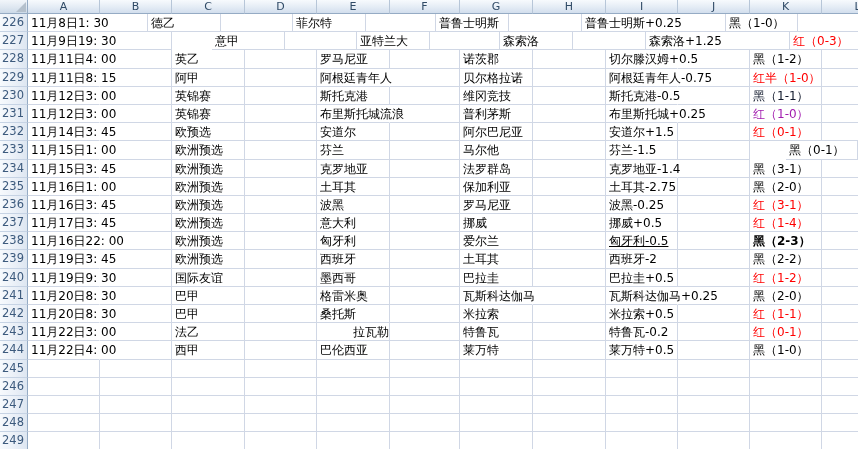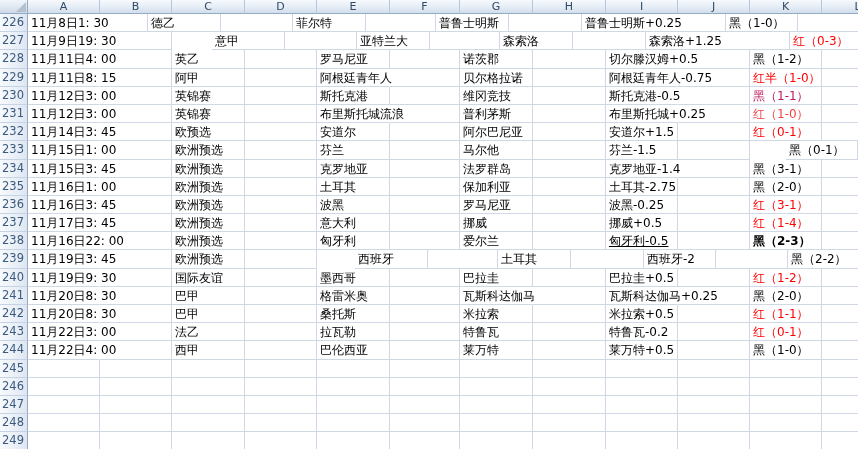--- a/index.html
+++ b/index.html
@@ -135,36 +135,36 @@
         <div class="cell" style="width: 72px; border-right-color: transparent;"><span>11月12日3: 00</span></div>
         <div class="cell" style="width: 72px;"></div>
         <div class="cell" style="width: 73px;"><span>英锦赛</span></div>
         <div class="cell" style="width: 72px;"></div>
         <div class="cell" style="width: 73px;"><span>斯托克港</span></div>
         <div class="cell" style="width: 70px;"></div>
         <div class="cell" style="width: 73px;"><span>维冈竞技</span></div>
         <div class="cell" style="width: 73px;"></div>
         <div class="cell" style="width: 72px; border-right-color: transparent;"><span>斯托克港-0.5</span></div>
         <div class="cell" style="width: 72px;"></div>
-        <div class="cell" style="width: 72px;"><span style="color: #be185d;">黑（1-1）</span></div>
+        <div class="cell" style="width: 72px;"><span style="color: #0f172a;">黑（1-1）</span></div>
         <div class="cell" style="width: 72px;"></div>
       </div>
       <div class="row">
         <div class="rowhdr">231</div>
         <div class="cell" style="width: 72px; border-right-color: transparent;"><span>11月12日3: 00</span></div>
         <div class="cell" style="width: 72px;"></div>
         <div class="cell" style="width: 73px;"><span>英锦赛</span></div>
         <div class="cell" style="width: 72px;"></div>
         <div class="cell" style="width: 73px; border-right-color: transparent;"><span>布里斯托城流浪</span></div>
         <div class="cell" style="width: 70px;"></div>
         <div class="cell" style="width: 73px;"><span>普利茅斯</span></div>
         <div class="cell" style="width: 73px;"></div>
         <div class="cell" style="width: 72px; border-right-color: transparent;"><span>布里斯托城+0.25</span></div>
         <div class="cell" style="width: 72px;"></div>
-        <div class="cell" style="width: 72px;"><span style="color: #ef4444; margin-top: 36px;">红（1-0）</span></div>
+        <div class="cell" style="width: 72px;"><span style="color: #a21caf; margin-top: 36px;">红（1-0）</span></div>
         <div class="cell" style="width: 72px;"></div>
       </div>
       <div class="row">
         <div class="rowhdr">232</div>
         <div class="cell" style="width: 72px; border-right-color: transparent;"><span>11月14日3: 45</span></div>
         <div class="cell" style="width: 72px;"></div>
         <div class="cell" style="width: 73px;"><span>欧预选</span></div>
         <div class="cell" style="width: 72px;"></div>
         <div class="cell" style="width: 73px;"><span>安道尔</span></div>
         <div class="cell" style="width: 70px;"></div>
@@ -264,21 +264,21 @@
         <div class="cell" style="width: 72px;"></div>
         <div class="cell" style="width: 72px; font-weight: bold;"><span style="color: rgb(0, 0, 0);">黑（2-3）</span></div>
         <div class="cell" style="width: 72px;"></div>
       </div>
       <div class="row">
         <div class="rowhdr">239</div>
         <div class="cell" style="width: 72px; border-right-color: transparent;"><span>11月19日3: 45</span></div>
         <div class="cell" style="width: 72px;"></div>
         <div class="cell" style="width: 73px;"><span>欧洲预选</span></div>
         <div class="cell" style="width: 72px;"></div>
-        <div class="cell" style="width: 73px; margin-left: 38px;"><span>西班牙</span></div>
+        <div class="cell" style="width: 73px;"><span>西班牙</span></div>
         <div class="cell" style="width: 70px;"></div>
         <div class="cell" style="width: 73px;"><span>土耳其</span></div>
         <div class="cell" style="width: 73px;"></div>
         <div class="cell" style="width: 72px;"><span>西班牙-2</span></div>
         <div class="cell" style="width: 72px;"></div>
         <div class="cell" style="width: 72px;"><span style="color: rgb(0, 0, 0);">黑（2-2）</span></div>
         <div class="cell" style="width: 72px;"></div>
       </div>
       <div class="row">
         <div class="rowhdr">240</div>
@@ -324,21 +324,21 @@
         <div class="cell" style="width: 72px;"></div>
         <div class="cell" style="width: 72px;"><span style="color: rgb(255, 0, 0);">红（1-1）</span></div>
         <div class="cell" style="width: 72px;"></div>
       </div>
       <div class="row">
         <div class="rowhdr">243</div>
         <div class="cell" style="width: 72px; border-right-color: transparent;"><span>11月22日3: 00</span></div>
         <div class="cell" style="width: 72px;"></div>
         <div class="cell" style="width: 73px;"><span>法乙</span></div>
         <div class="cell" style="width: 72px;"></div>
-        <div class="cell" style="width: 73px;"><span>拉瓦勒</span></div>
+        <div class="cell" style="width: 73px; text-align: right;"><span>拉瓦勒</span></div>
         <div class="cell" style="width: 70px;"></div>
         <div class="cell" style="width: 73px;"><span>特鲁瓦</span></div>
         <div class="cell" style="width: 73px;"></div>
         <div class="cell" style="width: 72px;"><span>特鲁瓦-0.2</span></div>
         <div class="cell" style="width: 72px;"></div>
         <div class="cell" style="width: 72px;"><span style="color: rgb(255, 0, 0);">红（0-1）</span></div>
         <div class="cell" style="width: 72px;"></div>
       </div>
       <div class="row">
         <div class="rowhdr">244</div>

